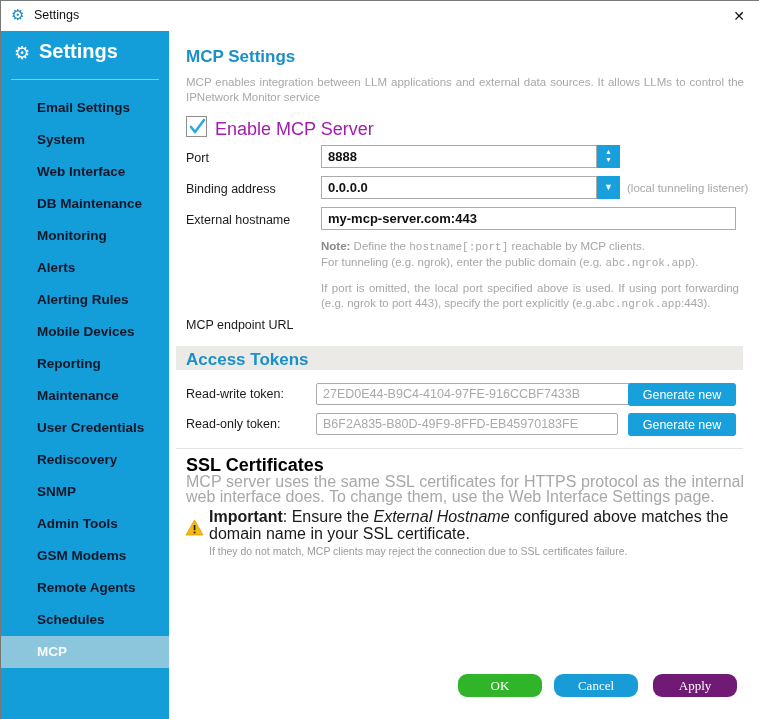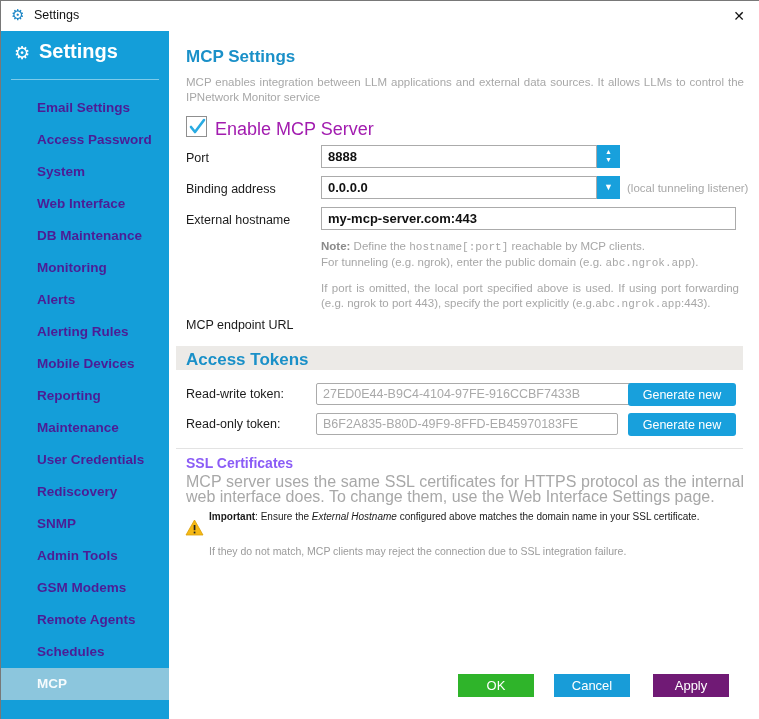--- a/index.html
+++ b/index.html
@@ -21,21 +21,21 @@
                color:#111; text-align:center; line-height:18px; cursor:pointer; }
 
   
   .sidebar { position:absolute; left:0; top:30px; width:168px; height:689px; background:#149ed9; }
   .side-header { position:relative; height:46px; }
   .side-header .gear { position:absolute; left:13px; top:11px; font-size:18px; color:#fff; }
   .side-header .txt { position:absolute; left:38px; top:9px; font-size:20px; font-weight:bold; color:#fff; }
   .side-divider { position:absolute; left:10px; top:48px; width:148px; height:1px; background:#7dcbea; }
   .side-items { position:absolute; left:0; top:61px; width:168px; }
   .side-item { height:32px; line-height:32px; padding-left:36px; font-size:13.5px; font-weight:bold;
-               color:#4c1d95; cursor:pointer; white-space:nowrap; }
+               color:#0f172a; cursor:pointer; white-space:nowrap; }
   .side-item.selected { background:#8cc6dd; color:#f6fbfd; }
 
   
   .main { position:absolute; left:168px; top:30px; width:591px; height:689px; background:#fff; }
   .page-title { position:absolute; left:17px; top:16px; font-size:17px; font-weight:bold; color:#1a90c8; }
   .page-desc { position:absolute; left:17px; top:44px; width:558px; font-size:11.5px; line-height:15px;
                color:#a8a8a8; text-align:justify; }
 
   .chk-row { position:absolute; left:17px; top:85px; height:22px; cursor:pointer; }
   .chk-box { position:absolute; left:0; top:0; width:21px; height:21px; background:#fff;
@@ -62,30 +62,30 @@
   .note-block .code { font-family:"Liberation Mono", monospace; font-size:11px; }
   .note-p2 { margin-top:10px; text-align:justify; }
 
   .section-band { position:absolute; left:7px; top:315px; width:567px; height:24px; background:#eceae7; }
   .section-band .txt { position:absolute; left:10px; top:4px; font-size:17px; font-weight:bold; color:#1a90c8; }
 
   .gen-btn { position:absolute; width:108px; height:23px; background:#18a0dc; border:none; border-radius:3px;
              color:#fff; font-size:12.5px; font-family:"Liberation Sans", sans-serif; cursor:pointer; }
 
   .ssl-divider { position:absolute; left:7px; top:417px; width:567px; height:1px; background:#e3e3e3; }
-  .ssl-title { position:absolute; left:17px; top:424px; font-size:14px; font-weight:bold; color:#8b5cf6; }
+  .ssl-title { position:absolute; left:17px; top:424px; font-size:18px; font-weight:bold; color:#000000; }
   .ssl-desc { position:absolute; left:17px; top:443px; width:558px; font-size:16px; line-height:15px;
               color:#a8a8a8; text-align:justify; }
   .warn-icon { position:absolute; left:16px; top:488px; }
-  .important { position:absolute; left:40px; top:477px; width:527px; font-size:10px; line-height:17px;
+  .important { position:absolute; left:40px; top:477px; width:527px; font-size:16px; line-height:17px;
                color:#1b1b1b; }
   .important-note { position:absolute; left:40px; top:514px; width:527px; font-size:10.5px; color:#9b9b9b; }
 
-  .btm-btn { position:absolute; top:643px; width:76px; height:23px; border:none; border-radius:0;
-             color:#fff; font-size:13px; font-family:Liberation Sans, sans-serif; cursor:pointer; }
+  .btm-btn { position:absolute; top:643px; width:84px; height:23px; border:none; border-radius:9px;
+             color:#fff; font-size:13px; font-family:Liberation Serif, serif; cursor:pointer; }
   .btn-ok { left:289px; background:#2fb42a; }
   .btn-cancel { left:385px; background:#189cd8; }
   .btn-apply { left:484px; background:#701a75; }
 </style>
 </head>
 <body>
 
 <div class="window">
 
   <div class="artifact-teal"></div>
@@ -98,21 +98,20 @@
   </div>
 
   <div class="sidebar">
     <div class="side-header">
       <span class="gear">⚙</span>
       <span class="txt">Settings</span>
     </div>
     <div class="side-divider"></div>
     <div class="side-items" id="side-items">
         <div class="side-item">Email Settings</div>
-        <div class="side-item">Access Password</div>
         <div class="side-item">System</div>
         <div class="side-item">Web Interface</div>
         <div class="side-item">DB Maintenance</div>
         <div class="side-item">Monitoring</div>
         <div class="side-item">Alerts</div>
         <div class="side-item">Alerting Rules</div>
         <div class="side-item">Mobile Devices</div>
         <div class="side-item">Reporting</div>
         <div class="side-item">Maintenance</div>
         <div class="side-item">User Credentials</div>
@@ -182,20 +181,20 @@
     <div class="ssl-desc">MCP server uses the same SSL certificates for HTTPS protocol as the internal web interface does. To change them, use the Web Interface Settings page.</div>
 
     <div class="warn-icon">
       <svg width="19" height="17" viewBox="0 0 19 17">
         <path d="M9.5 1 L18 16 L1 16 Z" fill="#f6b915" stroke="#d99e07" stroke-width="0.8"></path>
         <rect x="8.7" y="6" width="1.7" height="5.2" fill="#222"></rect>
         <rect x="8.7" y="12.6" width="1.7" height="1.8" fill="#222"></rect>
       </svg>
     </div>
     <div class="important"><b>Important</b><span>: Ensure the </span><i>External Hostname</i><span> configured above matches the domain name in your SSL certificate.</span></div>
-    <div class="important-note">If they do not match, MCP clients may reject the connection due to SSL integration failure.</div>
+    <div class="important-note">If they do not match, MCP clients may reject the connection due to SSL certificates failure.</div>
 
     <button class="btm-btn btn-ok">OK</button>
     <button class="btm-btn btn-cancel">Cancel</button>
     <button class="btm-btn btn-apply">Apply</button>
 
   </div>
 </div>
 
 </body></html>

